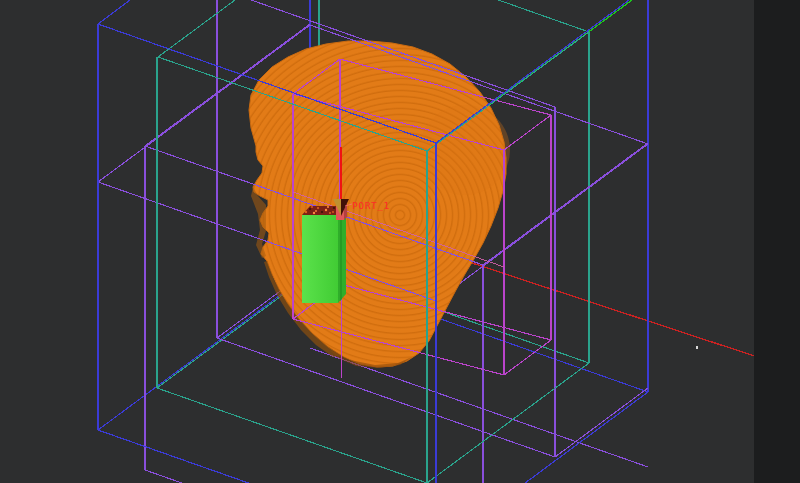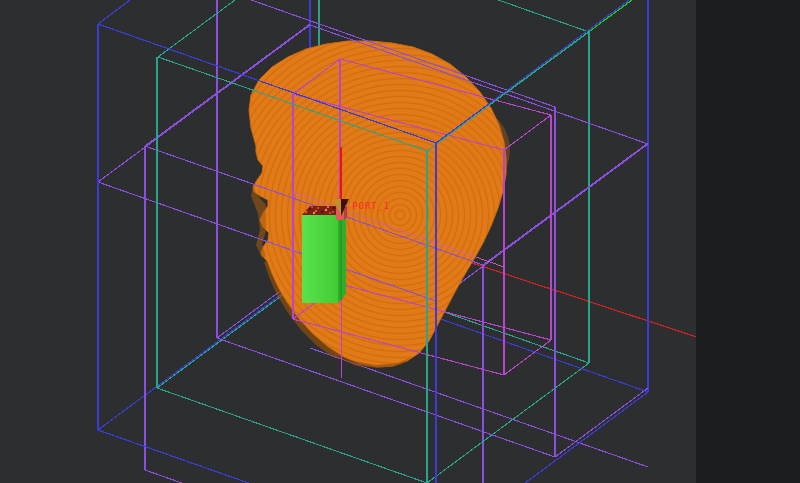--- a/index.html
+++ b/index.html
@@ -1,16 +1,16 @@
 <!DOCTYPE html>
 <html><head>
 <meta charset="utf-8">
 <style>
   html,body{margin:0;padding:0;background:#1c1d1e;}
-  .stage{width:696px;height:483px;position:relative;overflow:hidden;
+  .stage{width:754px;height:483px;position:relative;overflow:hidden;
          font-family:"DejaVu Sans Mono","Liberation Mono",monospace;}
   svg{display:block;}
   text.port-label{font-family:"DejaVu Sans Mono","Liberation Mono",monospace;
                   font-size:9.5px;letter-spacing:0.6px;}
 </style>
 </head>
 <body>
 
 <div class="stage">
   <svg id="scene" width="800" height="483" viewBox="0 0 800 483">

